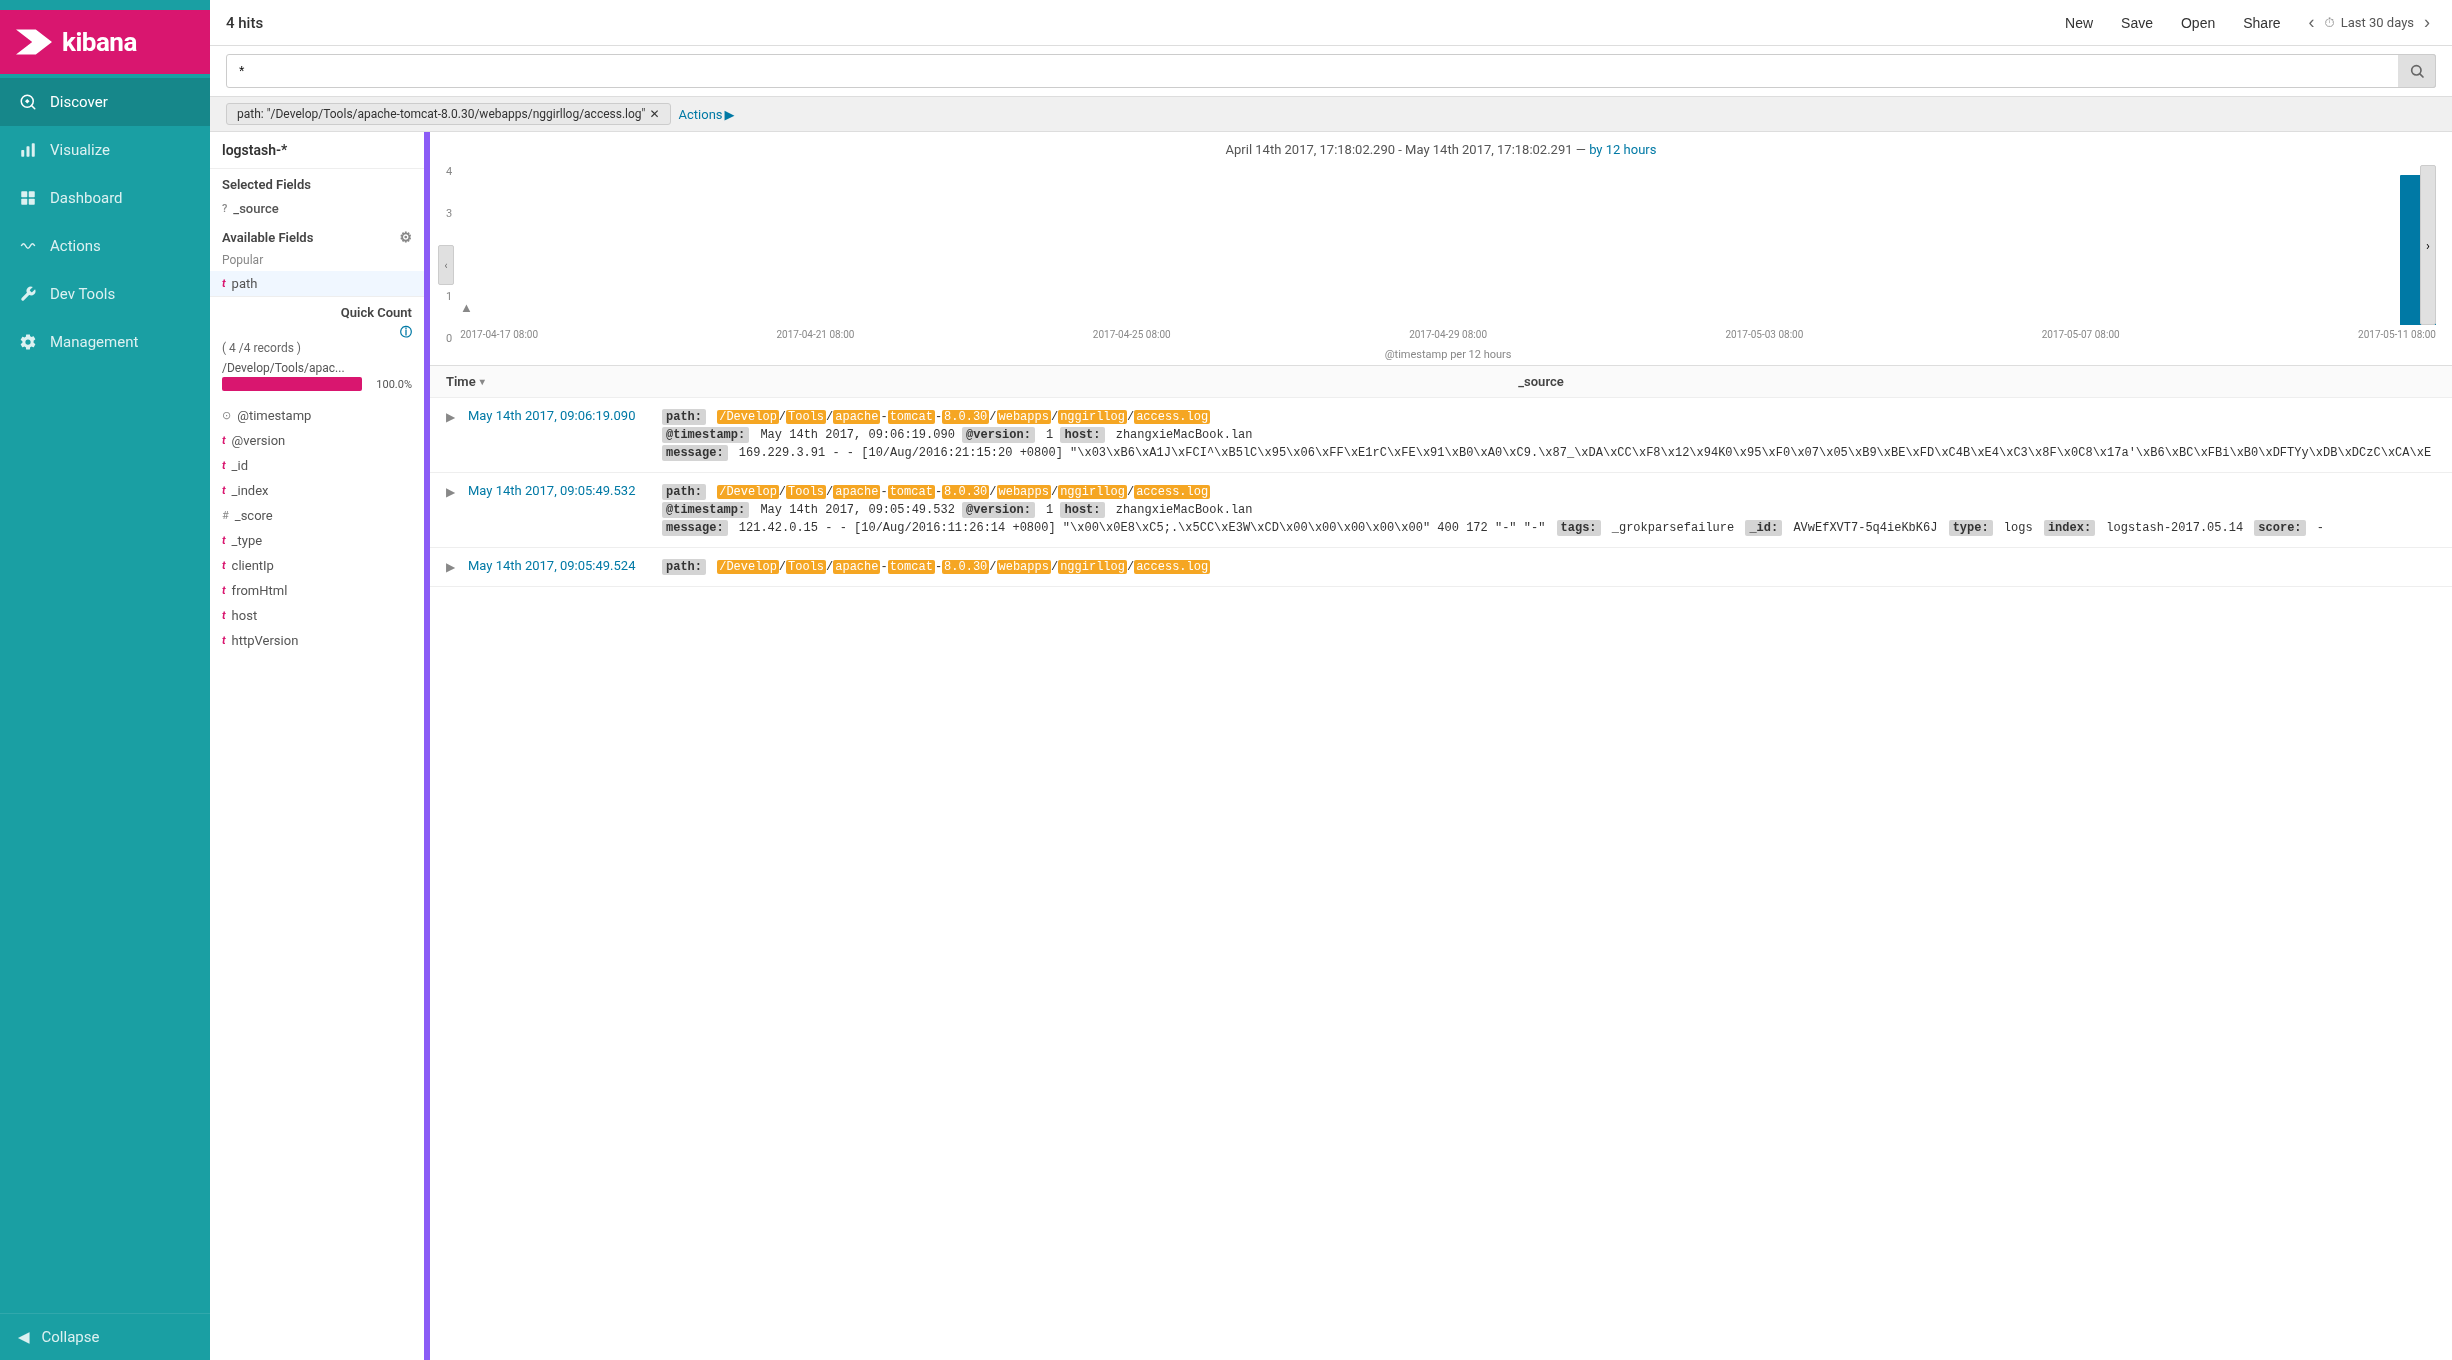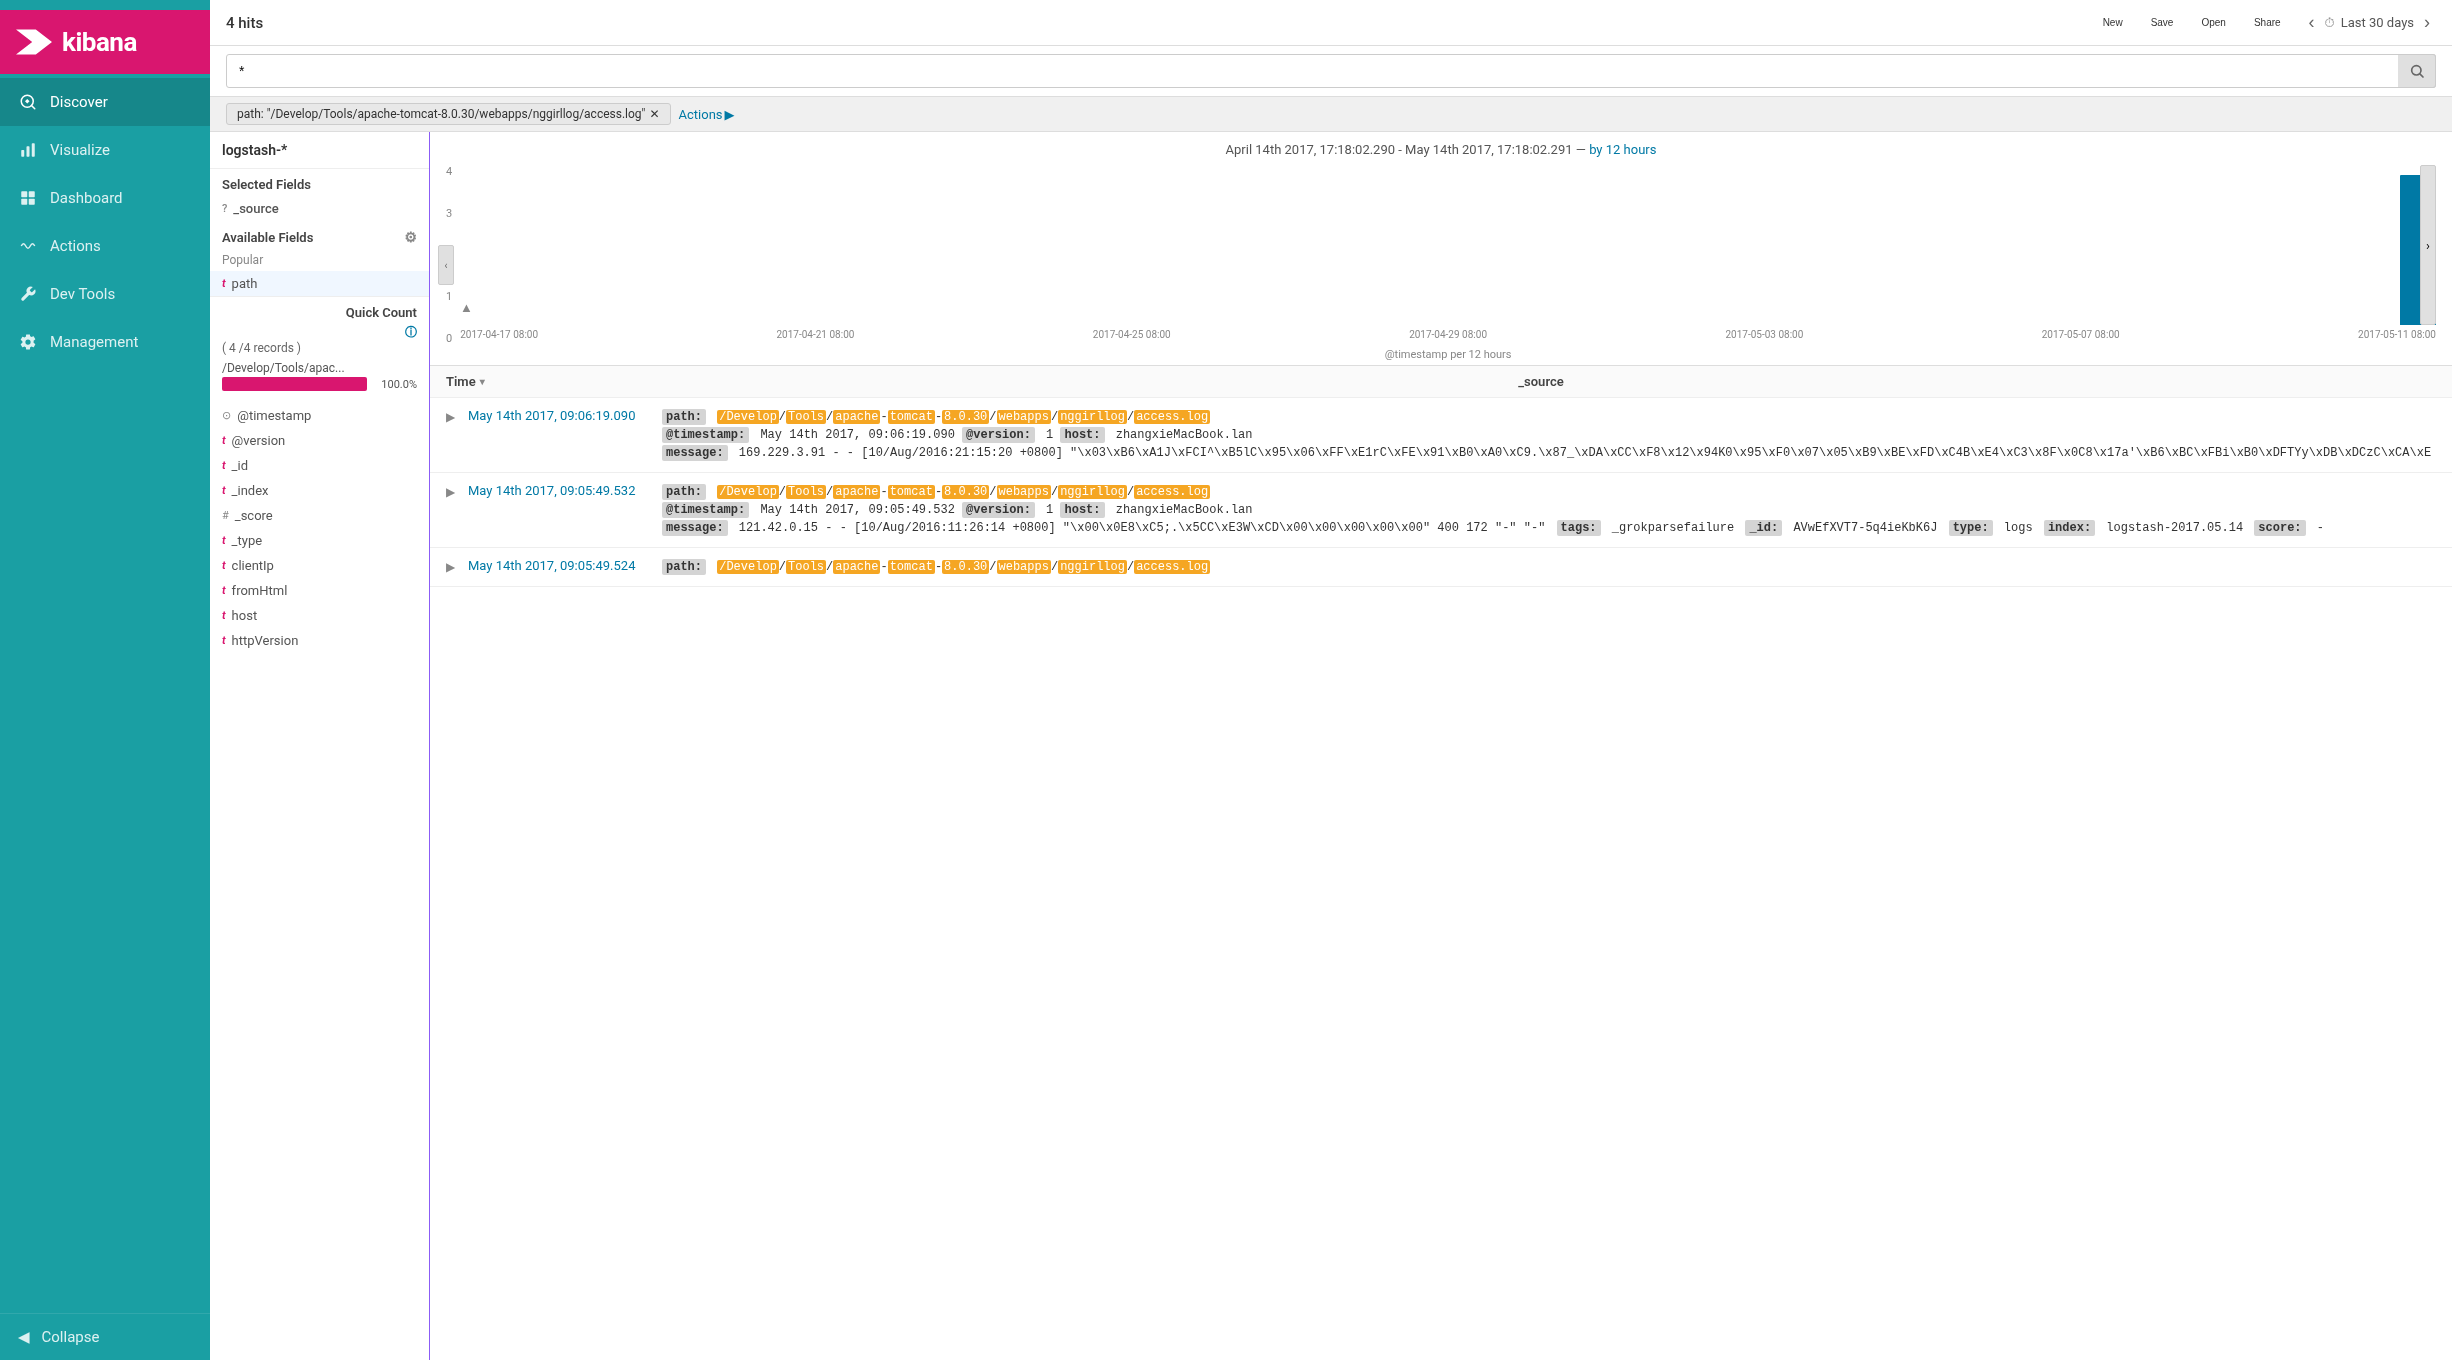--- a/index.html
+++ b/index.html
@@ -46,21 +46,21 @@
     .topbar {
       background: white;
       border-bottom: 1px solid #ddd;
       padding: 10px 16px;
       display: flex; align-items: center; justify-content: space-between;
     }
     .topbar-left { display: flex; align-items: center; gap: 6px; font-size: 15px; font-weight: 500; color: #333; }
     .topbar-right { display: flex; align-items: center; gap: 16px; }
     .topbar-btn {
       background: none; border: none; cursor: pointer;
-      font-size: 10px; color: #333; font-weight: 400;
+      font-size: 14px; color: #333; font-weight: 400;
       padding: 4px 6px;
     }
     .topbar-nav { display: flex; align-items: center; gap: 4px; }
     .topbar-nav button { background: none; border: none; cursor: pointer; font-size: 18px; color: #666; padding: 2px 6px; }
     .time-range { display: flex; align-items: center; gap: 6px; color: #555; font-size: 13px; }
     .clock-icon { color: #888; }
 
     
     .search-bar {
       background: white;
@@ -101,21 +101,21 @@
       display: flex; align-items: center; gap: 2px;
     }
 
     
     .content-area { flex: 1; display: flex; overflow: hidden; }
 
     
     .left-panel {
       width: 220px; min-width: 220px;
       background: white;
-      border-right: 1px solid #8b5cf6;
+      border-right: 6px solid #8b5cf6;
       display: flex; flex-direction: column;
       overflow-y: auto;
     }
     .index-selector {
       padding: 10px 12px;
       border-bottom: 1px solid #eee;
       font-weight: 600; font-size: 14px; color: #333;
     }
     .section-header {
       padding: 8px 12px 4px;

